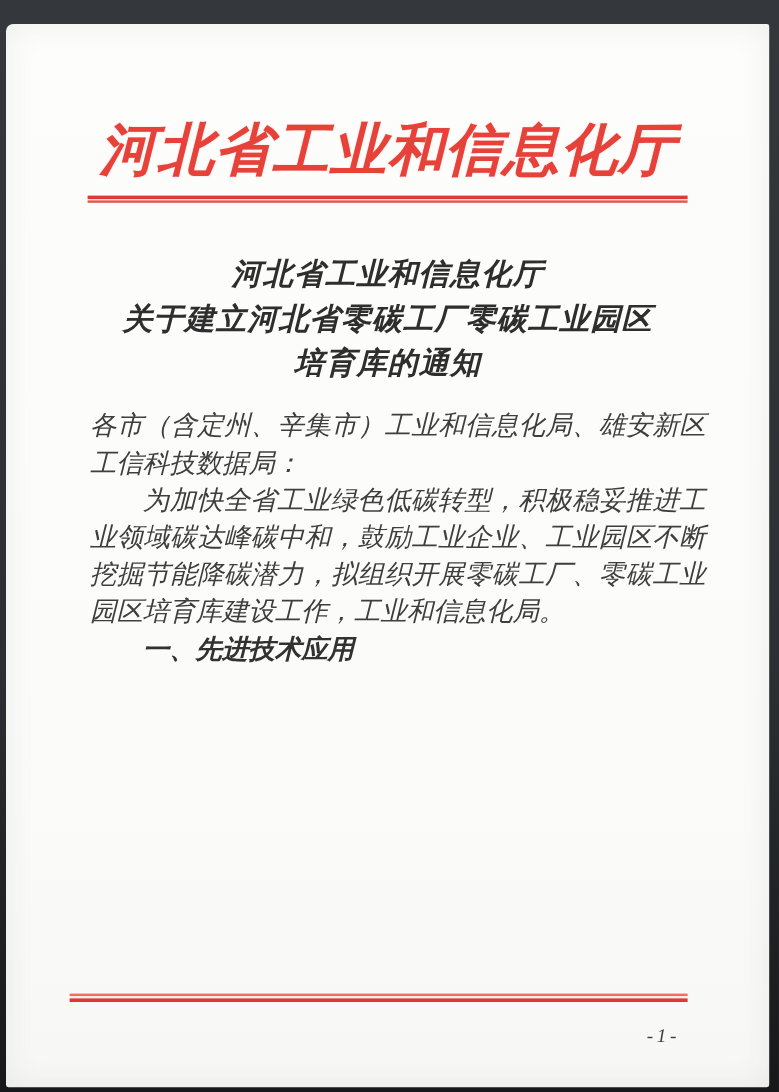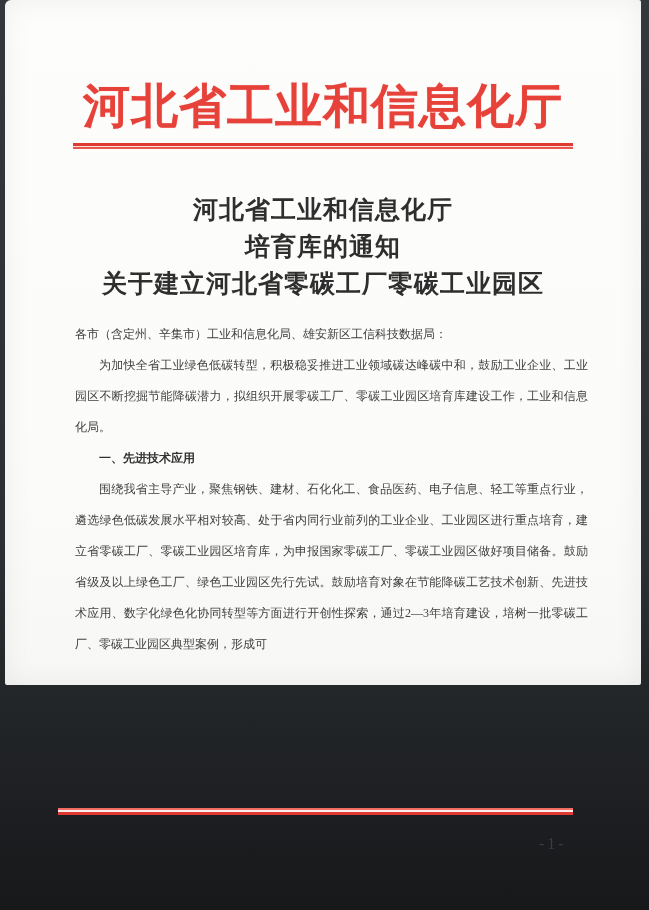--- a/index.html
+++ b/index.html
@@ -9,25 +9,26 @@
     position:relative;
     overflow:hidden;
     font-family:"Liberation Serif","DejaVu Serif",serif;
   }
   .scan-frame{
     position:absolute;inset:0;
     background:linear-gradient(180deg,#34383d 0%,#2c3034 60%,#17181a 100%);
   }
   .page{
     position:absolute;
-    left:5px;top:0;
-    width:636px;height:685px;
+    left:5px;top:20px;
+    width:636px;height:886px;
     background:linear-gradient(180deg,#fdfdfc 0%,#fbfbfa 70%,#f7f7f5 100%);
     border-radius:6px 2px 2px 2px;
     box-shadow:inset 0 0 26px rgba(70,70,70,0.08);
+    font-style:italic;
   }
   .agency-header{
     margin:0;
     padding-top:78px;
     text-align:center;
     font-size:47px;
     font-weight:bold;
     color:#e6423a;
     letter-spacing:1px;
     line-height:1.2;
@@ -45,21 +46,21 @@
     text-align:center;
     font-size:25px;
     font-weight:bold;
     color:#2e2e2e;
     line-height:37px;
     letter-spacing:1px;
   }
   .doc-body{
     margin:17px 16px 0 70px;
     width:513px;
-    font-size:12px;
+    font-size:22px;
     line-height:31px;
     color:#3e3e3e;
     text-align:justify;
   }
   .doc-body p{margin:0;padding:0;}
   .para-indent{text-indent:2em;}
   .section-heading{font-weight:bold;text-indent:2em;color:#323232;}
   .footer-rule{
     position:absolute;
     left:53px;top:808px;
@@ -86,29 +87,28 @@
   <h1 class="agency-header">河北省工业和信息化厅</h1>
 
   <div class="letterhead-rule">
     <div class="r-thick"></div>
     <div class="r-gap"></div>
     <div class="r-thin"></div>
   </div>
 
   <div class="doc-title">
     <div>河北省工业和信息化厅</div>
+    <div>关于建立河北省零碳工厂零碳工业园区</div>
     <div>培育库的通知</div>
-    <div>关于建立河北省零碳工厂零碳工业园区</div>
   </div>
 
   <div class="doc-body">
     <p>各市（含定州、辛集市）工业和信息化局、雄安新区工信科技数据局：</p>
     <p class="para-indent">为加快全省工业绿色低碳转型，积极稳妥推进工业领域碳达峰碳中和，鼓励工业企业、工业园区不断挖掘节能降碳潜力，拟组织开展零碳工厂、零碳工业园区培育库建设工作，工业和信息化局。</p>
     <p class="section-heading">一、先进技术应用</p>
-    <p class="para-indent">围绕我省主导产业，聚焦钢铁、建材、石化化工、食品医药、电子信息、轻工等重点行业，遴选绿色低碳发展水平相对较高、处于省内同行业前列的工业企业、工业园区进行重点培育，建立省零碳工厂、零碳工业园区培育库，为申报国家零碳工厂、零碳工业园区做好项目储备。鼓励省级及以上绿色工厂、绿色工业园区先行先试。鼓励培育对象在节能降碳工艺技术创新、先进技术应用、数字化绿色化协同转型等方面进行开创性探索，通过2—3年培育建设，培树一批零碳工厂、零碳工业园区典型案例，形成可</p>
   </div>
 
   <div class="footer-rule">
     <div class="r-thin"></div>
     <div class="r-gap"></div>
     <div class="r-thick"></div>
   </div>
 
   <div class="page-number">-1-</div>
 

